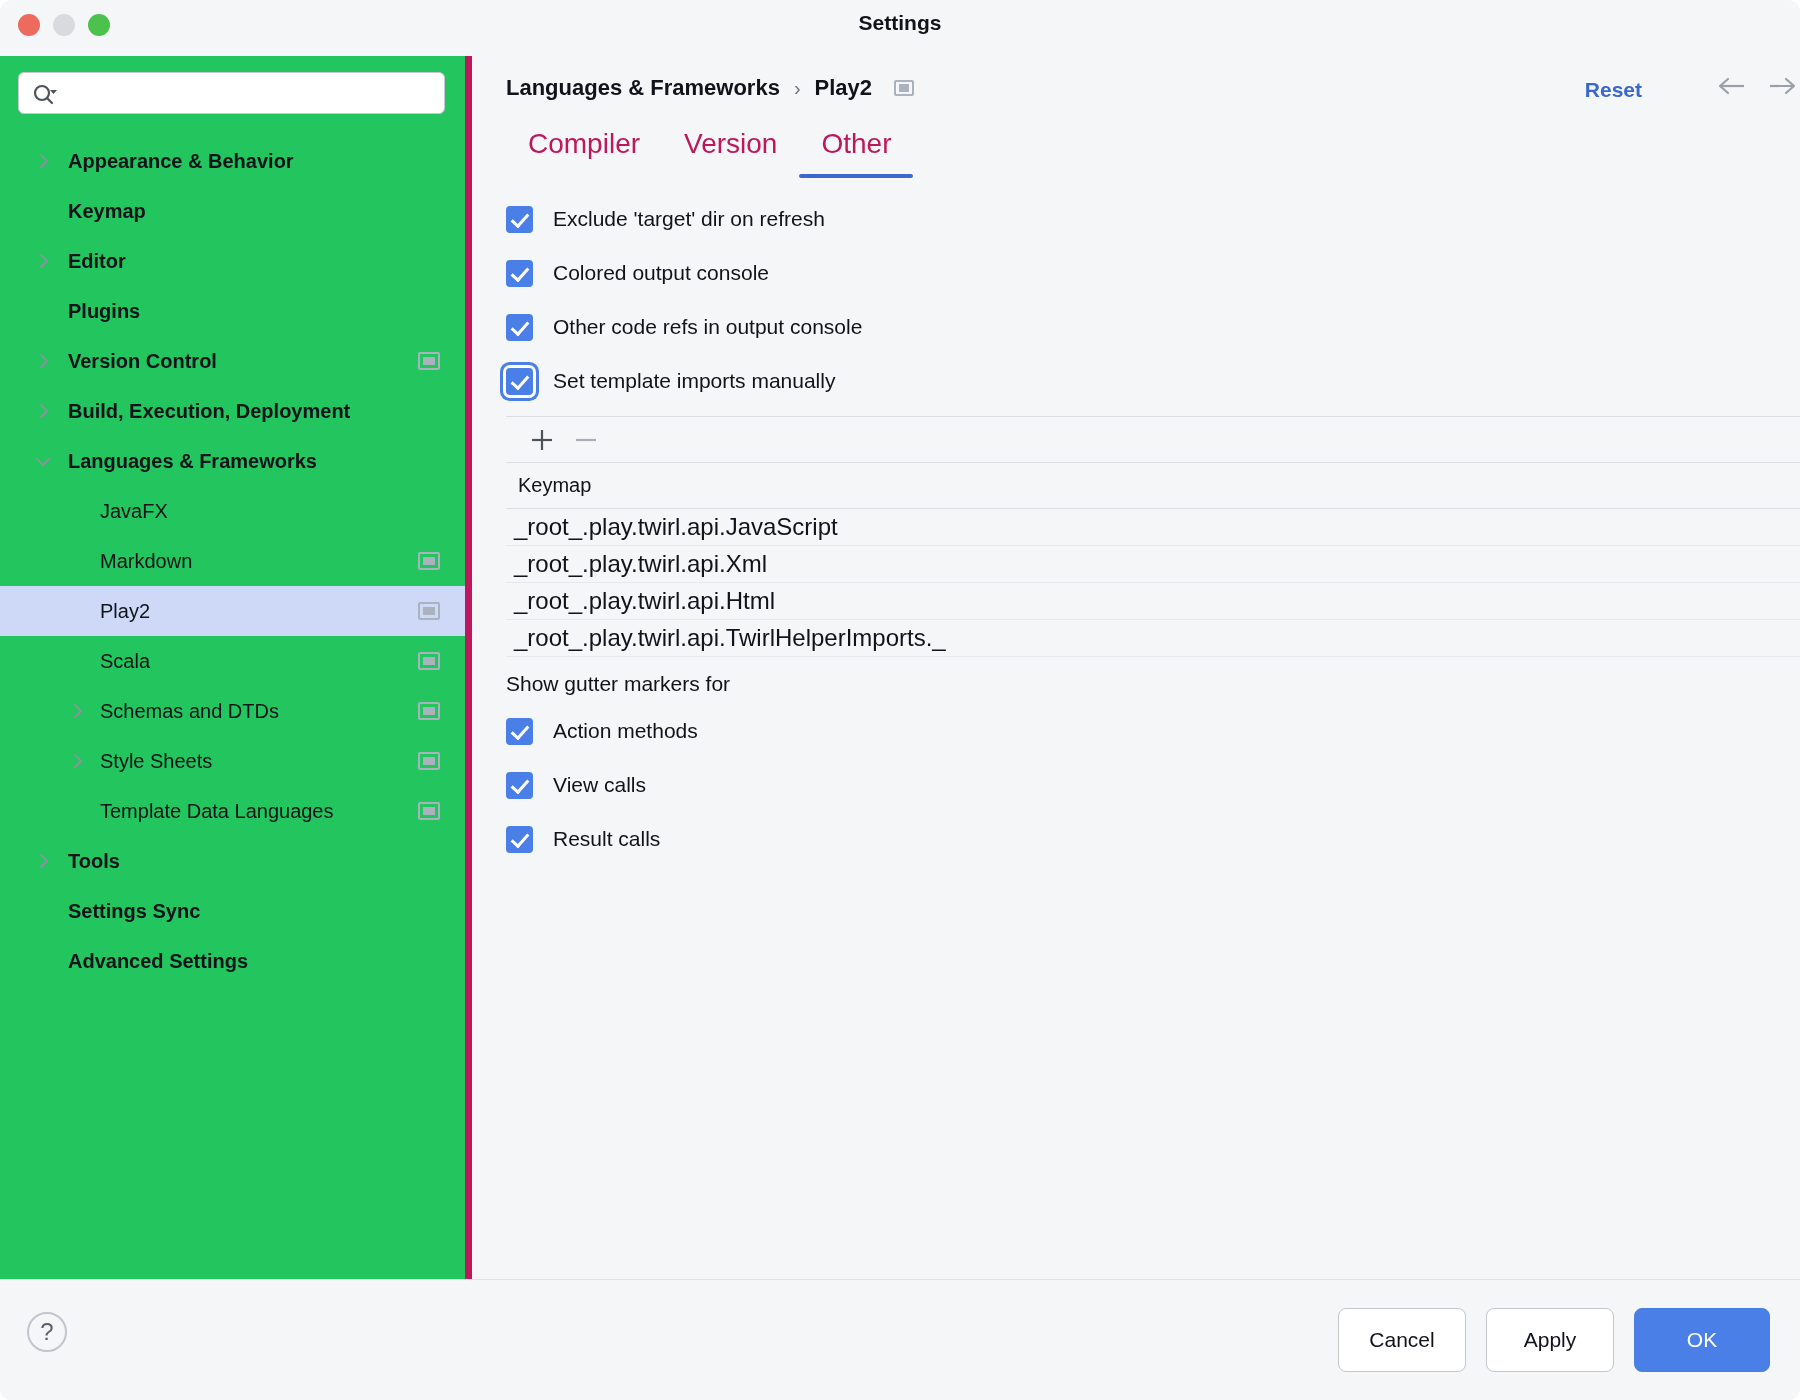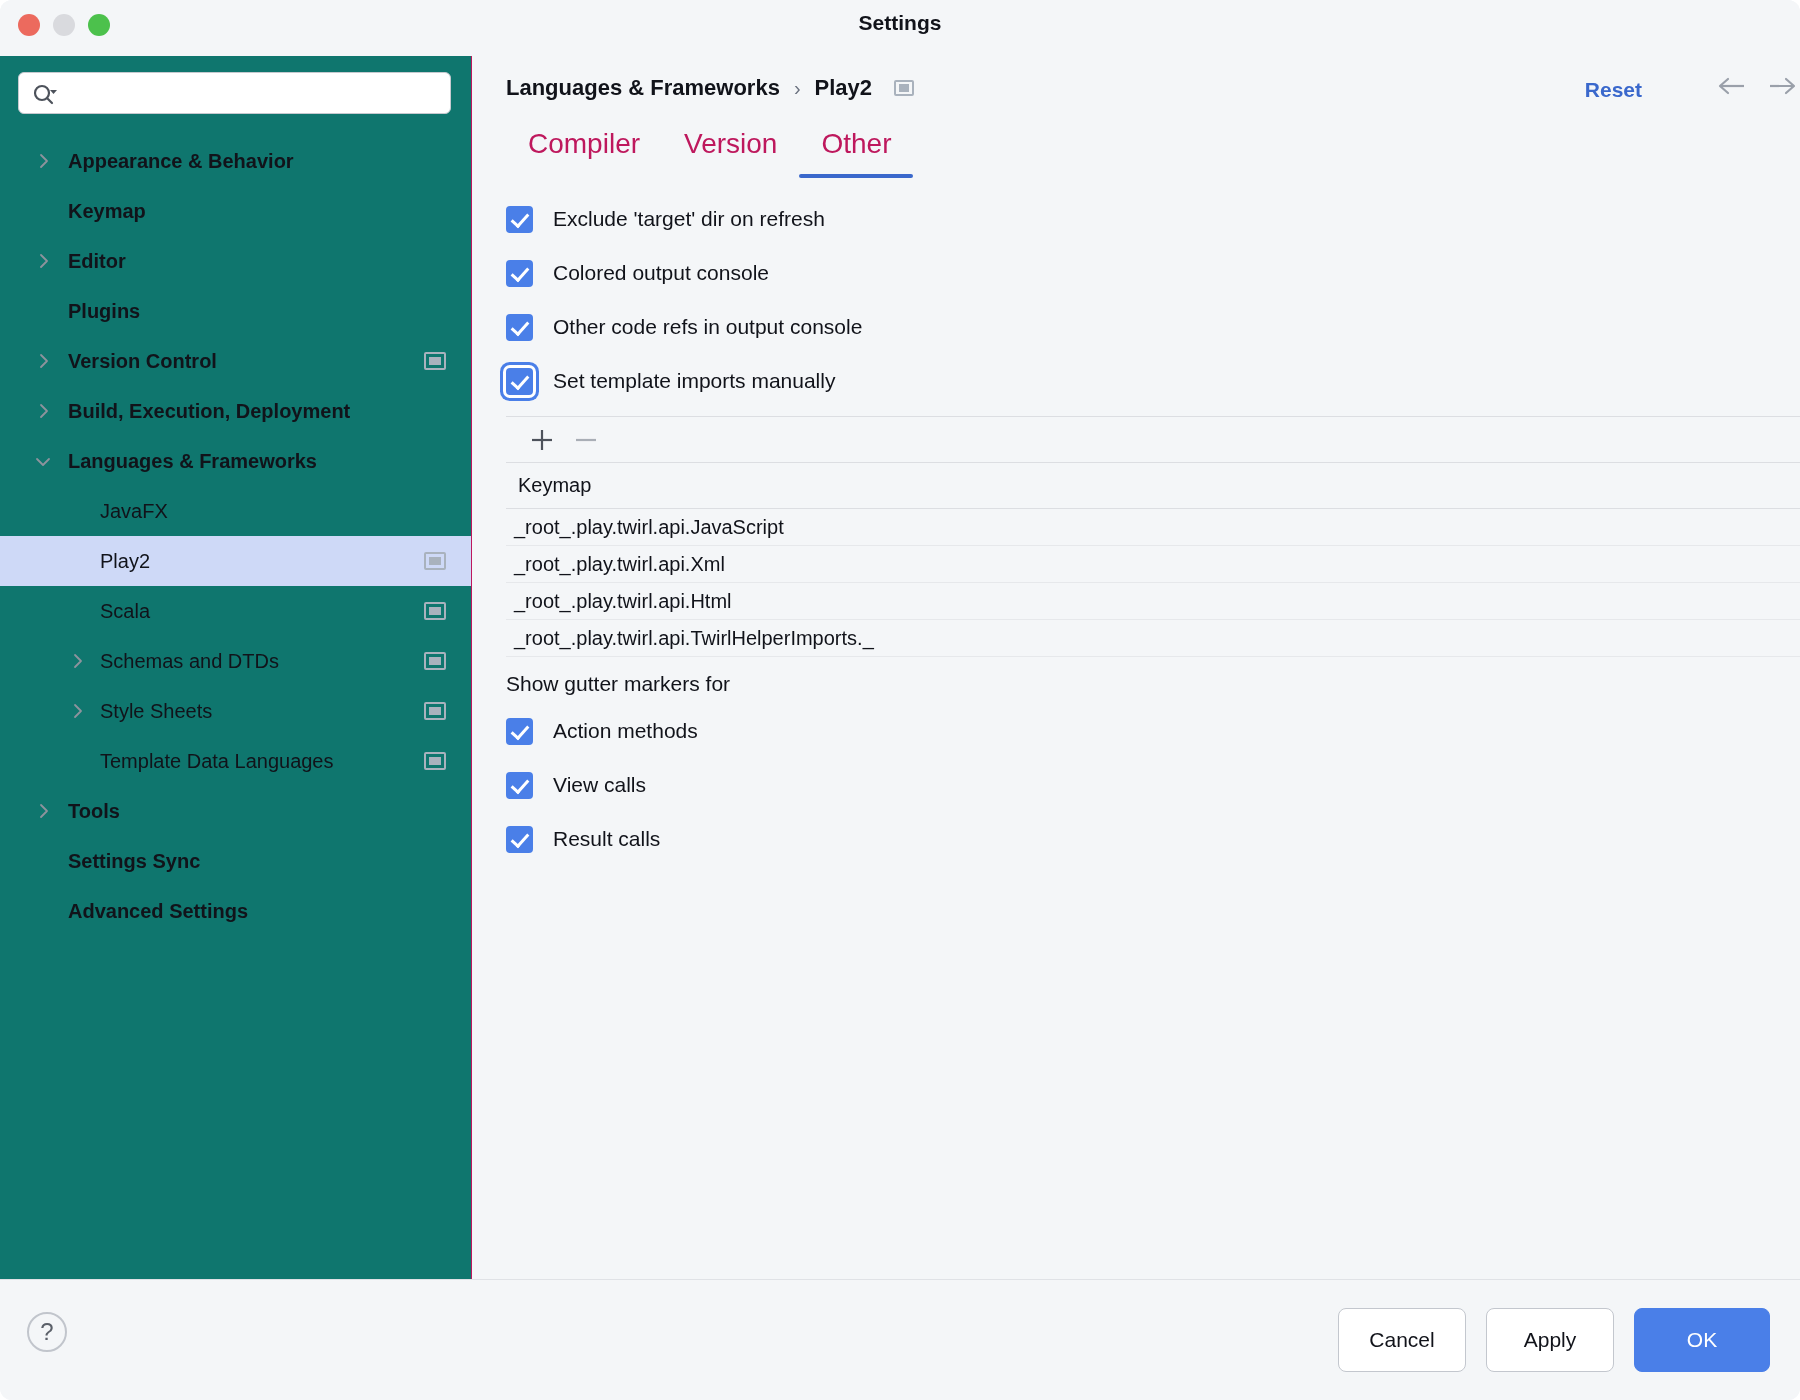--- a/index.html
+++ b/index.html
@@ -45,22 +45,22 @@
   .body {
     position: relative;
     height: 1223px;
     display: flex;
     background: #f4f6f8;
   }
   .sidebar {
     position: relative;
     width: 472px;
     flex: 0 0 472px;
-    border-right: 1px solid #be185d;
-    background: #0f766e;
+    border-right: 7px solid #be185d;
+    background: #22c55e;
     overflow: hidden;
   }
 
   
   .search-wrap { padding: 16px 20px 0 18px; }
   .search-box {
     position: relative;
     height: 42px;
     background: #ffffff;
     border: 1px solid #c6c9cf;
@@ -267,21 +267,21 @@
   .table-row {
     height: 37px;
     display: flex;
     align-items: center;
     padding-left: 8px;
     border-bottom: 1px solid #e6e8eb;
     background: #f4f6f8;
     cursor: default;
   }
   .row-text {
-    font-size: 20px;
+    font-size: 24px;
     color: #11131a;
     white-space: nowrap;
   }
 
   
   .gutter-block { padding: 14px 0 0 34px; }
   .section-label {
     font-size: 21px;
     color: #11131a;
     margin-bottom: 8px;
@@ -402,20 +402,24 @@
           <div class="tree-item lvl0">
             <span class="twisty">
               <svg width="18" height="18" viewBox="0 0 18 18">
                 <path d="M3,7 L9,13 L15,7" fill="none" stroke="#8d939d" stroke-width="1.8" stroke-linecap="round" stroke-linejoin="round"></path>
               </svg>
             </span>
             <span class="tree-label">Languages &amp; Frameworks</span>
           </div>
           <div class="tree-item lvl1">
             <span class="tree-label">JavaFX</span>
+          </div>
+          <div class="tree-item lvl1">
+            <span class="tree-label">Markdown</span>
+            <span class="settings-mark"></span>
           </div>
           <div class="tree-item lvl1 selected">
             <span class="tree-label">Play2</span>
             <span class="settings-mark"></span>
           </div>
           <div class="tree-item lvl1">
             <span class="tree-label">Scala</span>
             <span class="settings-mark"></span>
           </div>
           <div class="tree-item lvl1">

